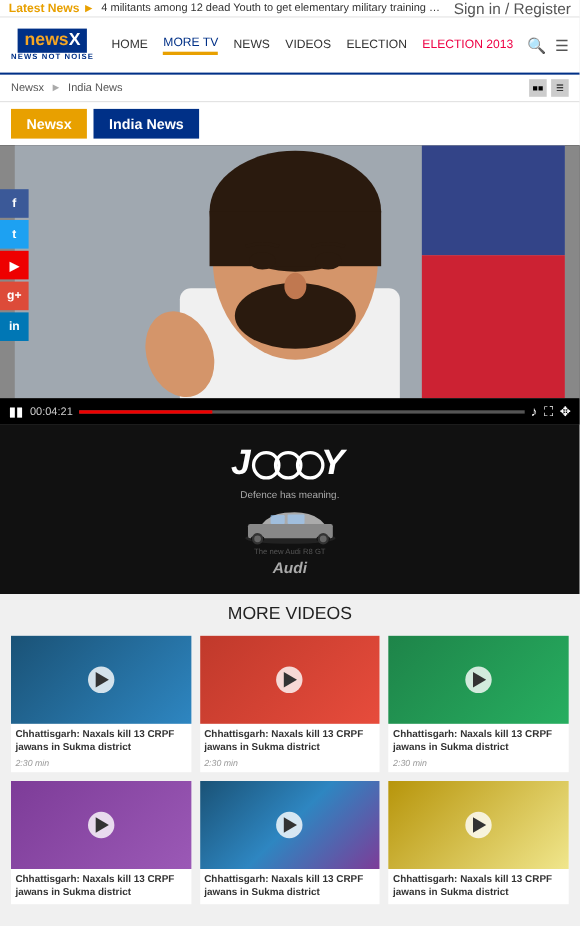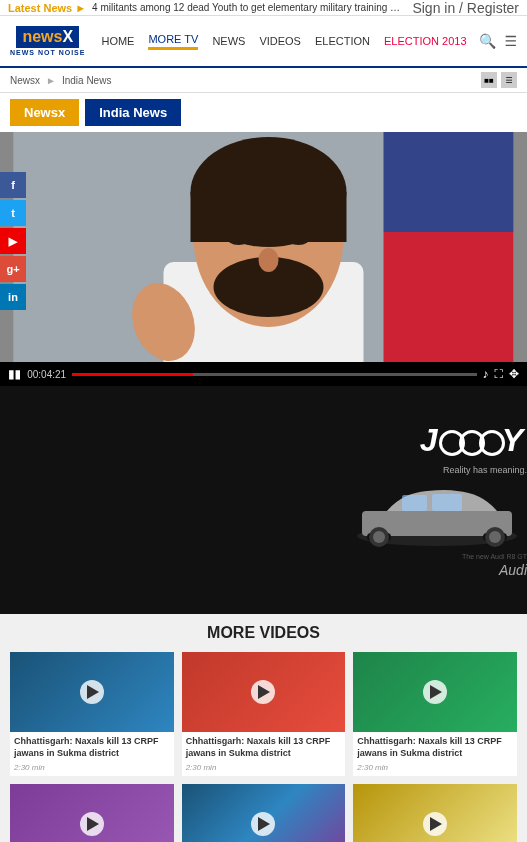--- a/index.html
+++ b/index.html
@@ -51,25 +51,25 @@
 
     .video-controls { background: rgba(0,0,0,0.85); padding: 5px 8px; display: flex; align-items: center; gap: 6px; }
     .ctrl-btn { color: #fff; font-size: 12px; cursor: pointer; }
     .time-display { color: #ccc; font-size: 10px; }
     .video-caption { color: #fff; font-size: 10px; flex: 1; }
     .progress-bar { flex: 1; height: 3px; background: #555; position: relative; }
     .progress-fill { height: 100%; background: #e00; width: 30%; }
     .ctrl-btn-right { color: #fff; font-size: 12px; cursor: pointer; }
 
     
-    .ad-section { background: #111; text-align: center; height: 228px; display: flex; align-items: flex-end; justify-content: center; flex-direction: column; }
+    .ad-section { background: #111; padding: 16px; text-align: center; height: 154px; display: flex; align-items: center; justify-content: center; flex-direction: column; }
 
     
     .more-videos { padding: 10px; background: #f0f0f0; }
-    .more-videos-title { font-size: 16px; font-weight: bold; color: #222; text-align: center; margin-bottom: 10px; }
+    .more-videos-title { font-size: 16px; font-weight: normal; color: #222; text-align: center; margin-bottom: 10px; }
     .video-grid { display: grid; grid-template-columns: repeat(3, 1fr); gap: 8px; }
     .video-card { background: #fff; cursor: pointer; }
     .video-thumb { width: 100%; height: 80px; background: #bbb; position: relative; overflow: hidden; }
     .play-overlay { position: absolute; top: 50%; left: 50%; transform: translate(-50%, -50%); width: 24px; height: 24px; background: rgba(255,255,255,0.8); border-radius: 50%; display: flex; align-items: center; justify-content: center; }
     .play-icon { width: 0; height: 0; border-top: 7px solid transparent; border-bottom: 7px solid transparent; border-left: 12px solid #333; margin-left: 2px; }
     .video-card-title { font-size: 9px; color: #333; padding: 4px; line-height: 1.3; font-weight: bold; }
     .video-card-time { font-size: 8px; color: #999; padding: 0 4px 4px; font-style: italic; }
 
     
     .nav-live { border-bottom: 3px solid #e8a000; padding-bottom: 2px; color: #003087; }
@@ -172,37 +172,37 @@
     <span class="ctrl-btn-right">♪</span>
     <span class="ctrl-btn-right">⛶</span>
     <span class="ctrl-btn-right">✥</span>
   </div>
 </div>
 
 <div class="ad-section">
   <div style="color:#fff; font-size:32px; font-weight:bold; font-style:italic; letter-spacing:4px;">
     J<span style="display:inline-block;width:26px;height:26px;border:3px solid #fff;border-radius:50%;vertical-align:middle;margin:0 -3px;"></span><span style="display:inline-block;width:26px;height:26px;border:3px solid #fff;border-radius:50%;vertical-align:middle;margin:0 -3px;"></span><span style="display:inline-block;width:26px;height:26px;border:3px solid #fff;border-radius:50%;vertical-align:middle;margin:0 -3px;"></span>Y
   </div>
-  <div style="color:#aaa; font-size:9px; margin:6px 0;">Reality has meaning.</div>
+  <div style="color:#aaa; font-size:9px; margin:6px 0;">Defence has meaning.</div>
 
   <svg width="180" height="70" viewBox="0 0 180 70" xmlns="http://www.w3.org/2000/svg">
     <ellipse cx="90" cy="55" rx="80" ry="10" fill="#222"></ellipse>
     <rect x="15" y="30" width="150" height="25" rx="4" fill="#888"></rect>
     <path d="M40 30 Q55 12 80 10 Q100 8 110 10 Q135 12 150 30Z" fill="#aaa"></path>
     <rect x="20" y="52" width="24" height="8" rx="4" fill="#111"></rect>
     <rect x="136" y="52" width="24" height="8" rx="4" fill="#111"></rect>
     <ellipse cx="32" cy="56" rx="10" ry="10" fill="#333"></ellipse>
     <ellipse cx="32" cy="56" rx="6" ry="6" fill="#666"></ellipse>
     <ellipse cx="148" cy="56" rx="10" ry="10" fill="#333"></ellipse>
     <ellipse cx="148" cy="56" rx="6" ry="6" fill="#666"></ellipse>
     <rect x="55" y="14" width="25" height="16" rx="2" fill="#99ccff" opacity="0.6"></rect>
     <rect x="85" y="13" width="30" height="17" rx="2" fill="#99ccff" opacity="0.6"></rect>
   </svg>
   <div style="color:#555; font-size:7px; margin-top:2px;">The new Audi R8 GT</div>
-  <div style="color:#aaa; font-size:14px; margin-top:2px; font-style:italic; font-weight:normal;">Audi</div>
+  <div style="color:#aaa; font-size:14px; margin-top:2px; font-style:italic; font-weight:bold;">Audi</div>
 </div>
 
 <div class="more-videos">
   <h2 class="more-videos-title">MORE VIDEOS</h2>
   <div class="video-grid" id="video-grid">
   <div class="video-card">
     <div class="video-thumb" style="background: linear-gradient(135deg, #1a5276 0%, #2e86c1 100%)">
       <div class="play-overlay">
         <div class="play-icon"></div>
       </div>

